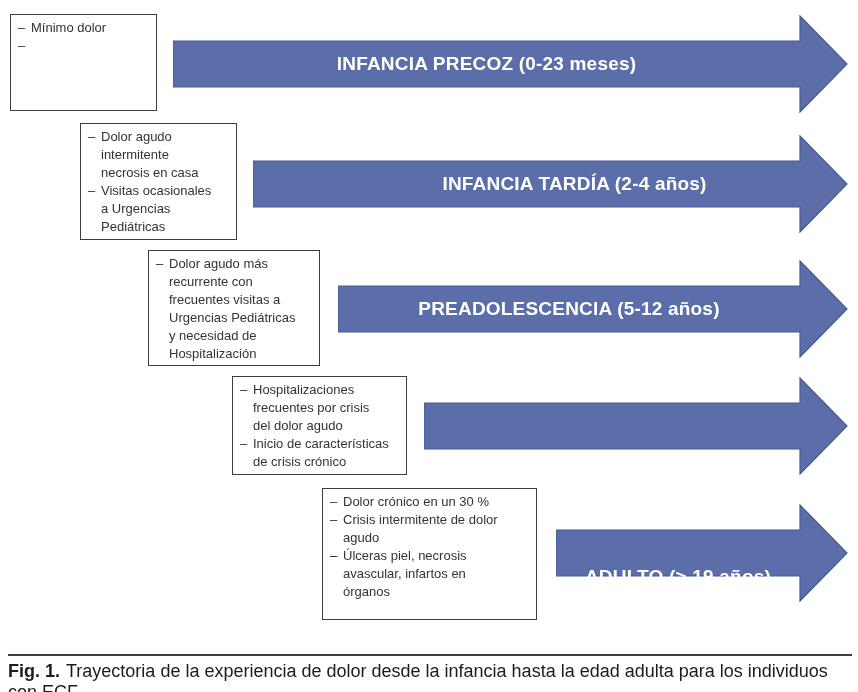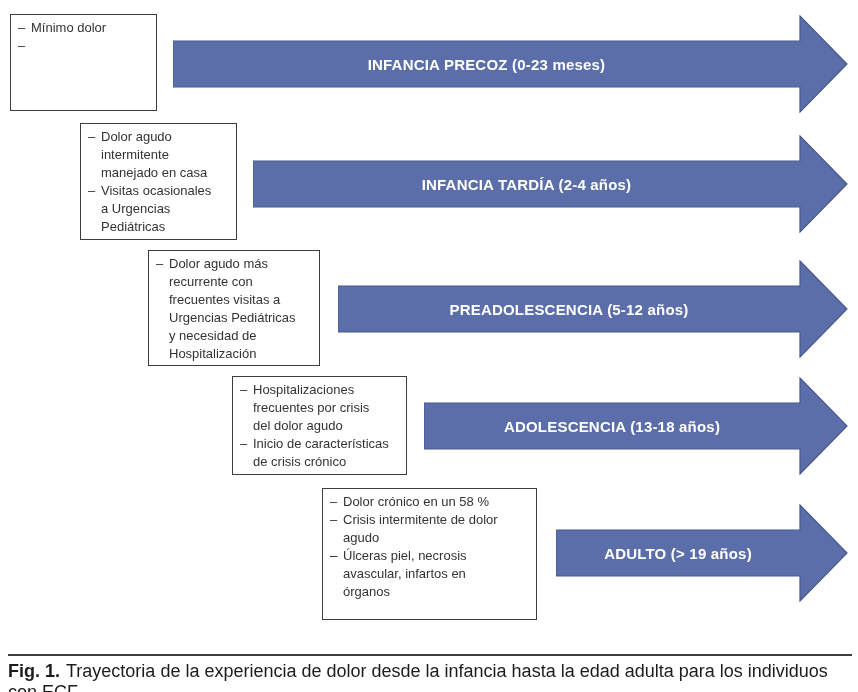--- a/index.html
+++ b/index.html
@@ -36,34 +36,34 @@
 
   
   .arrow { position: absolute; height: 98px; }
   .arrow svg { position: absolute; left: 0; top: 0; display: block; }
   .alabel {
     position: absolute;
     left: 0; top: 26px; height: 46px;
     display: flex; align-items: center; justify-content: center;
     color: #ffffff;
     font-weight: bold;
-    font-size: 15px;
+    font-size: 19px;
     letter-spacing: 0.2px;
     white-space: nowrap;
   }
   .arrow1 { left: 173px; top: 15px;  width: 675px; }
   .arrow2 { left: 253px; top: 135px; width: 595px; }
   .arrow3 { left: 338px; top: 260px; width: 510px; }
   .arrow4 { left: 424px; top: 377px; width: 424px; }
   .arrow5 { left: 556px; top: 504px; width: 292px; }
   .arrow1 .alabel { width: 627px; }
-  .arrow2 .alabel { width: 547px; }
+  .arrow2 .alabel { width: 547px; margin-left: 48px; }
   .arrow3 .alabel { width: 462px; }
   .arrow4 .alabel { width: 376px; }
-  .arrow5 .alabel { width: 244px; }
+  .arrow5 .alabel { width: 244px; margin-top: 24px; }
   .arrow polygon { stroke: #47598f; stroke-width: 1.2; }
 
   
   .caption-rule {
     position: absolute;
     left: 8px; right: 6px; top: 654px;
     border-top: 2px solid #3f3f3f;
   }
   .caption {
     position: absolute;
@@ -97,21 +97,21 @@
     </div>
   </div>
 
   
   <div class="row">
     <div class="box box2">
       <div class="bullet">
         <span class="dash">–</span>
         <span class="btext">Dolor agudo
 intermitente
-manejado en casa</span>
+necrosis en casa</span>
       </div>
       <div class="bullet">
         <span class="dash">–</span>
         <span class="btext">Visitas ocasionales
 a Urgencias
 Pediátricas</span>
       </div>
     </div>
     <div class="arrow arrow2">
       <svg width="595" height="98" viewBox="0 0 595 98">
@@ -154,30 +154,29 @@
       <div class="bullet">
         <span class="dash">–</span>
         <span class="btext">Inicio de características
 de crisis crónico</span>
       </div>
     </div>
     <div class="arrow arrow4">
       <svg width="424" height="98" viewBox="0 0 424 98">
         <polygon points="0,26 376,26 376,1 423,49 376,97 376,72 0,72" fill="#5C6EA9"></polygon>
       </svg>
-      <div class="alabel">ADOLESCENCIA (13-18 años)</div>
     </div>
   </div>
 
   
   <div class="row">
     <div class="box box5">
       <div class="bullet">
         <span class="dash">–</span>
-        <span class="btext">Dolor crónico en un 58 %</span>
+        <span class="btext">Dolor crónico en un 30 %</span>
       </div>
       <div class="bullet">
         <span class="dash">–</span>
         <span class="btext">Crisis intermitente de dolor
 agudo</span>
       </div>
       <div class="bullet">
         <span class="dash">–</span>
       </div>
       <div class="bullet">

